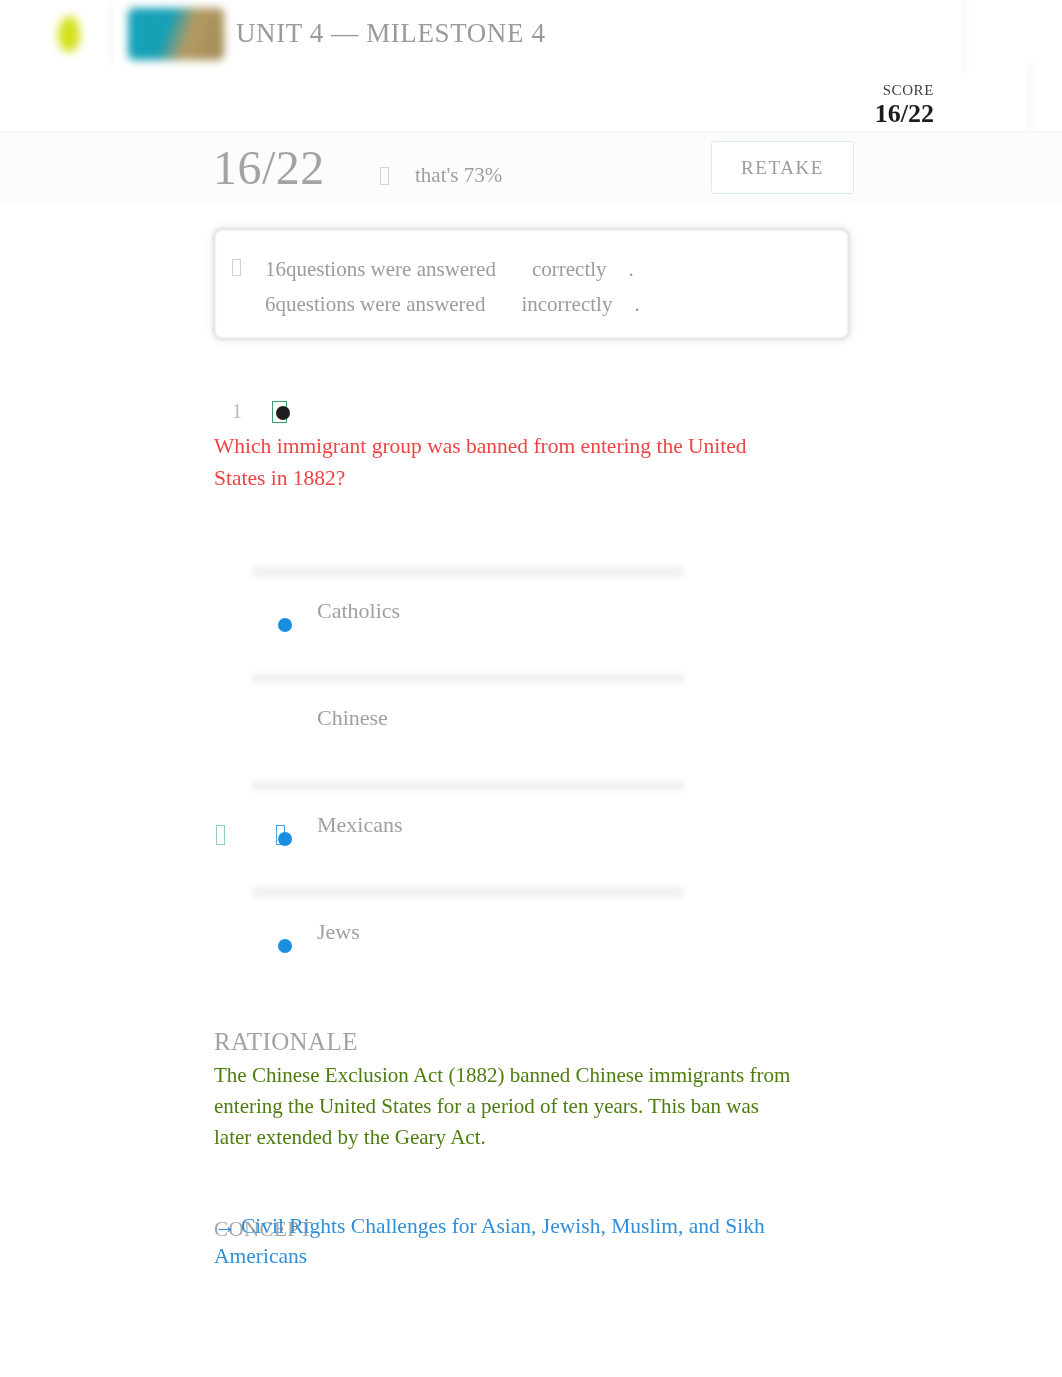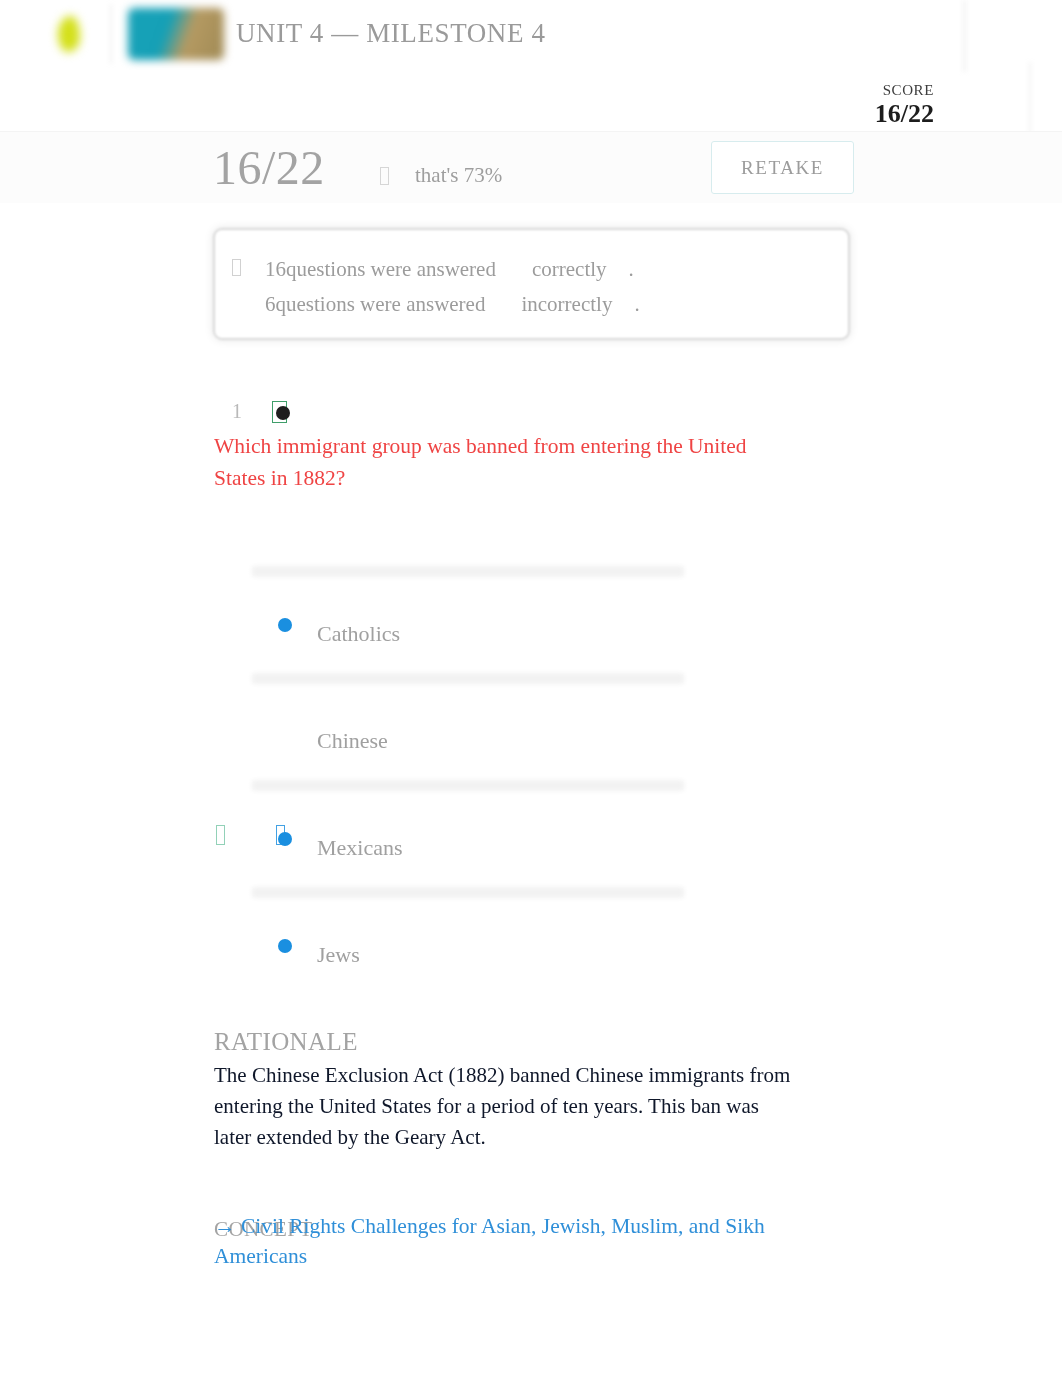--- a/index.html
+++ b/index.html
@@ -308,21 +308,20 @@
     background: #1a8fe0;
     filter: blur(0.5px);
   }
   .opt-label {
     position: absolute;
     left: 103px;
     top: 38px;
     font-size: 22px;
     color: #a0a0a0;
     filter: blur(0.5px);
-    margin-top: 23px;
   }
   
   .opt-glyph-left {
     position: absolute;
     left: 2px;
     top: 158px;
     width: 9px;
     height: 20px;
     border: 1.5px solid #7fc9ac;
     opacity: 0.85;
@@ -347,21 +346,21 @@
     color: #a3a3a3;
     filter: blur(0.5px);
   }
   .rationale-body {
     position: absolute;
     left: 214px;
     top: 1060px;
     width: 580px;
     font-size: 21px;
     line-height: 1.47;
-    color: #0f172a;
+    color: #4d7c0f;
     filter: blur(0.5px);
   }
   .concept-head {
     position: absolute;
     left: 214px;
     top: 1180px;
     font-size: 21px;
     letter-spacing: 0.4px;
     color: #a3a3a3;
     filter: blur(0.5px);

